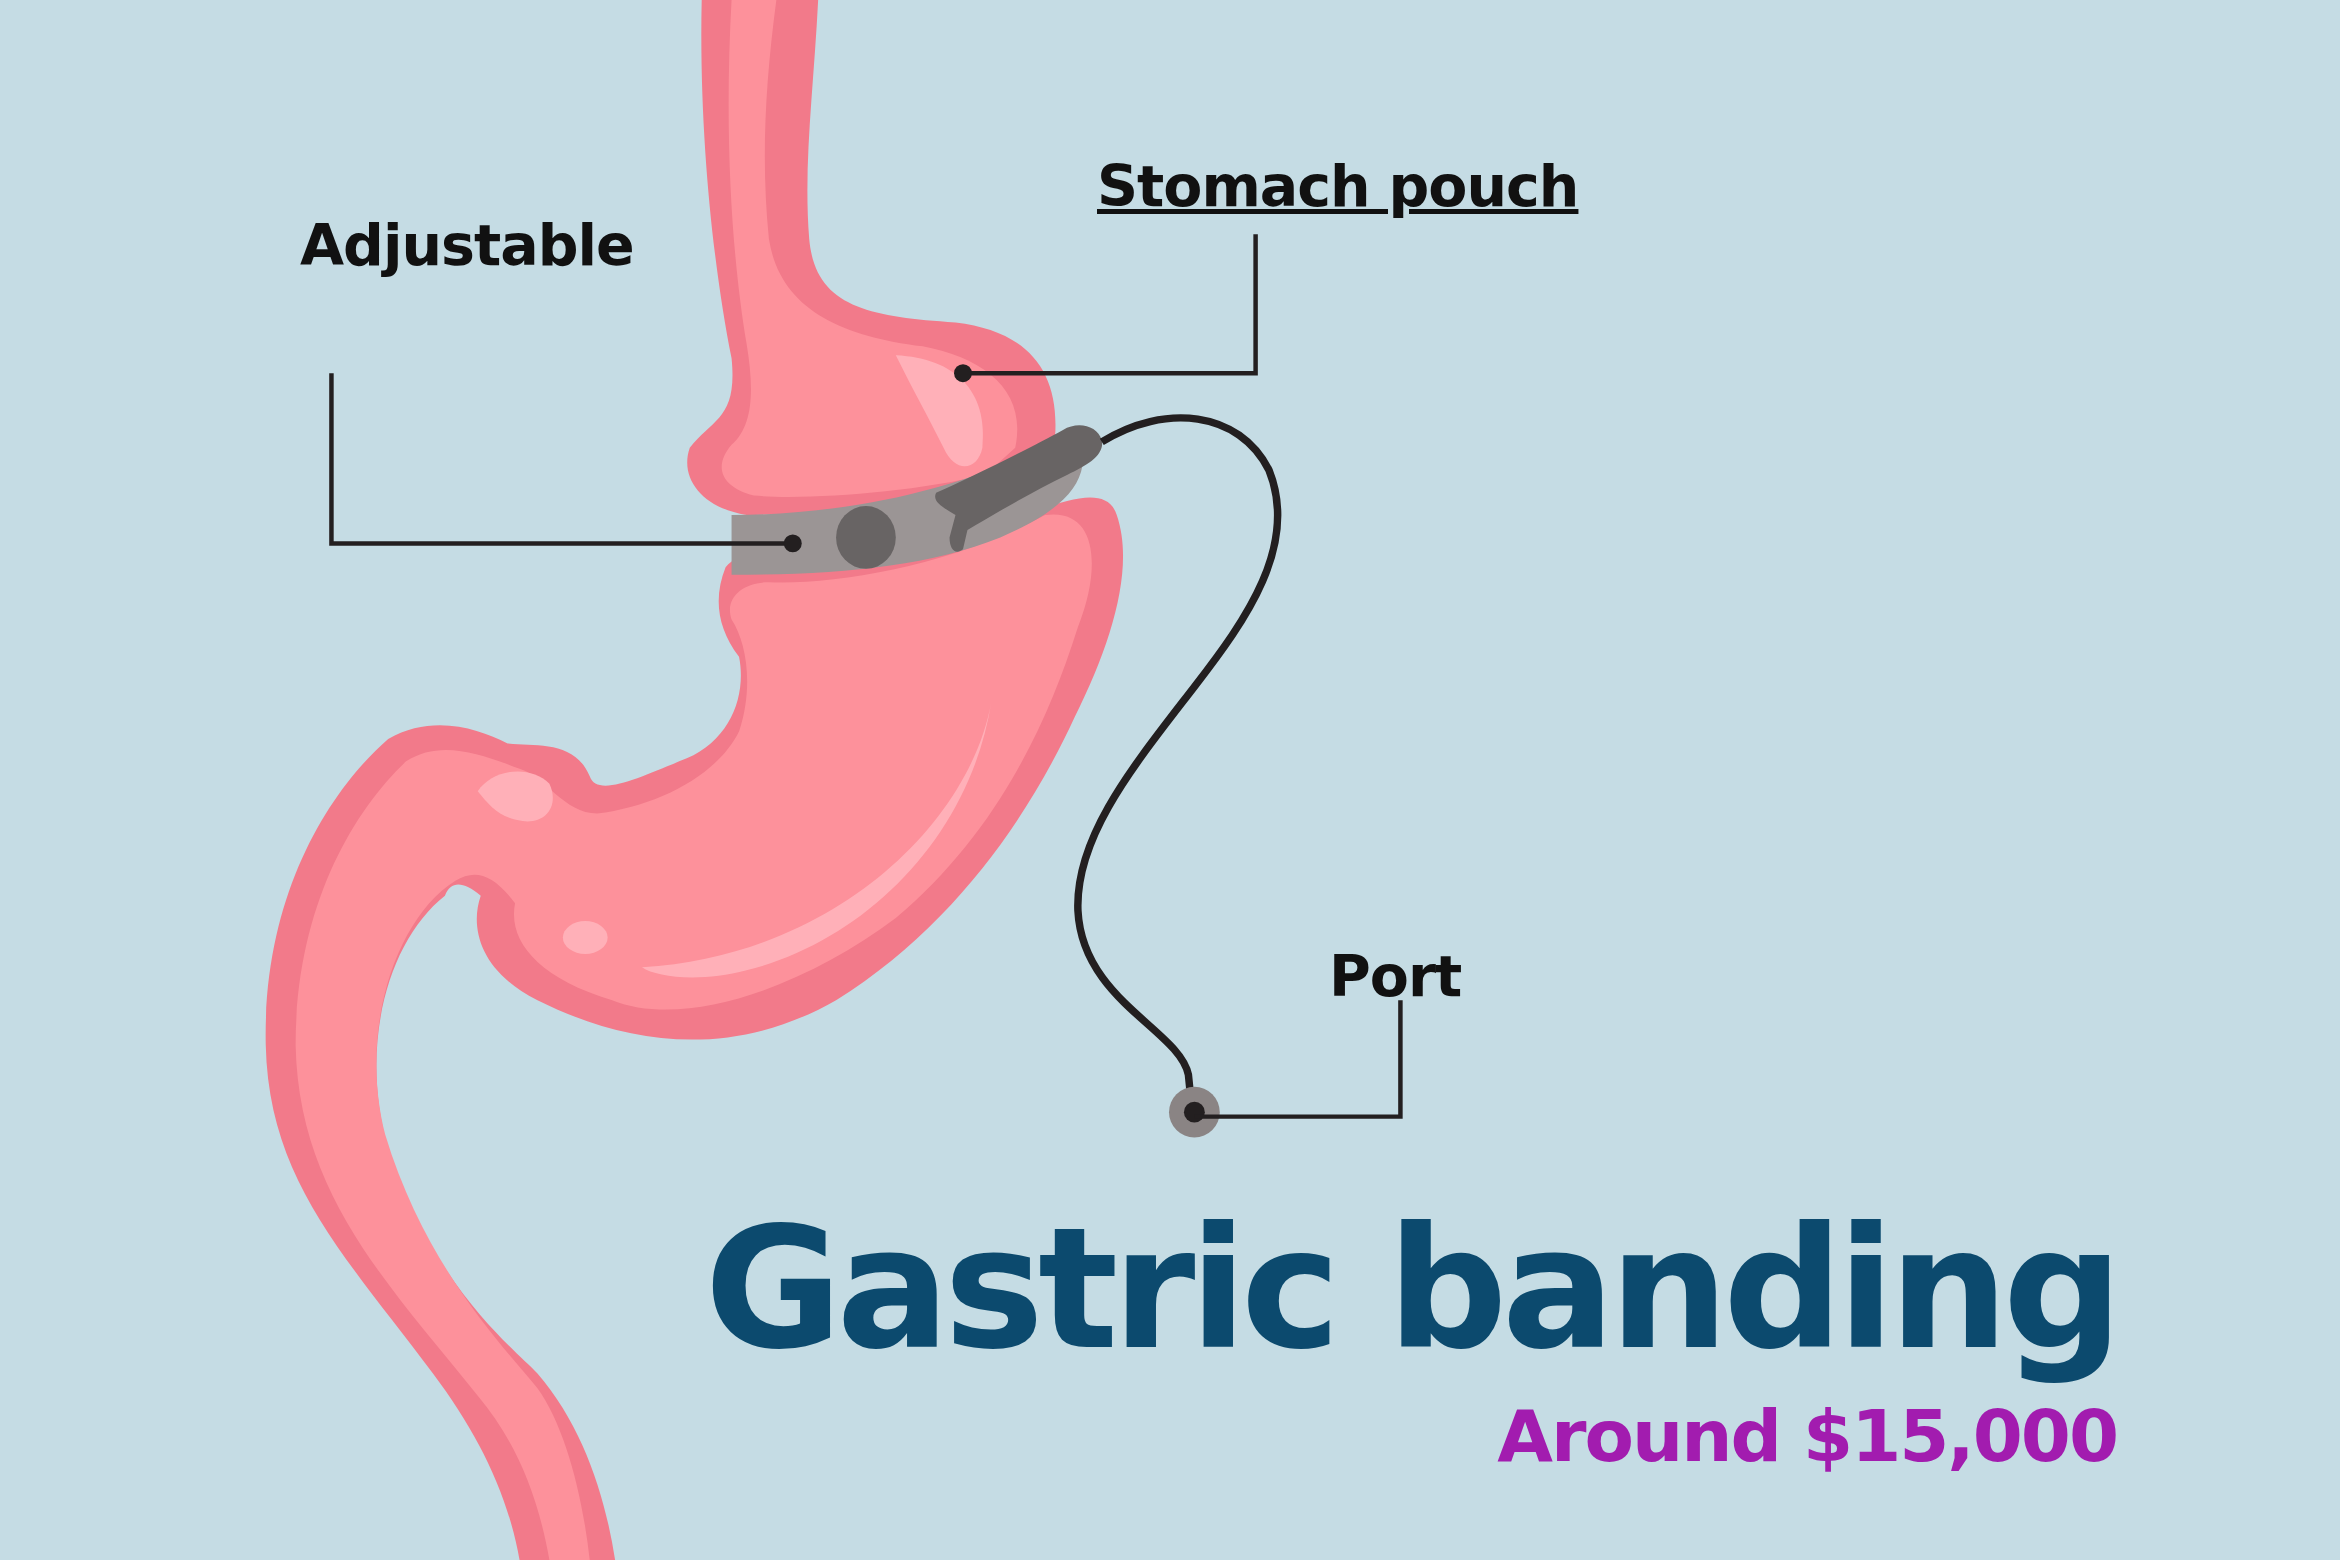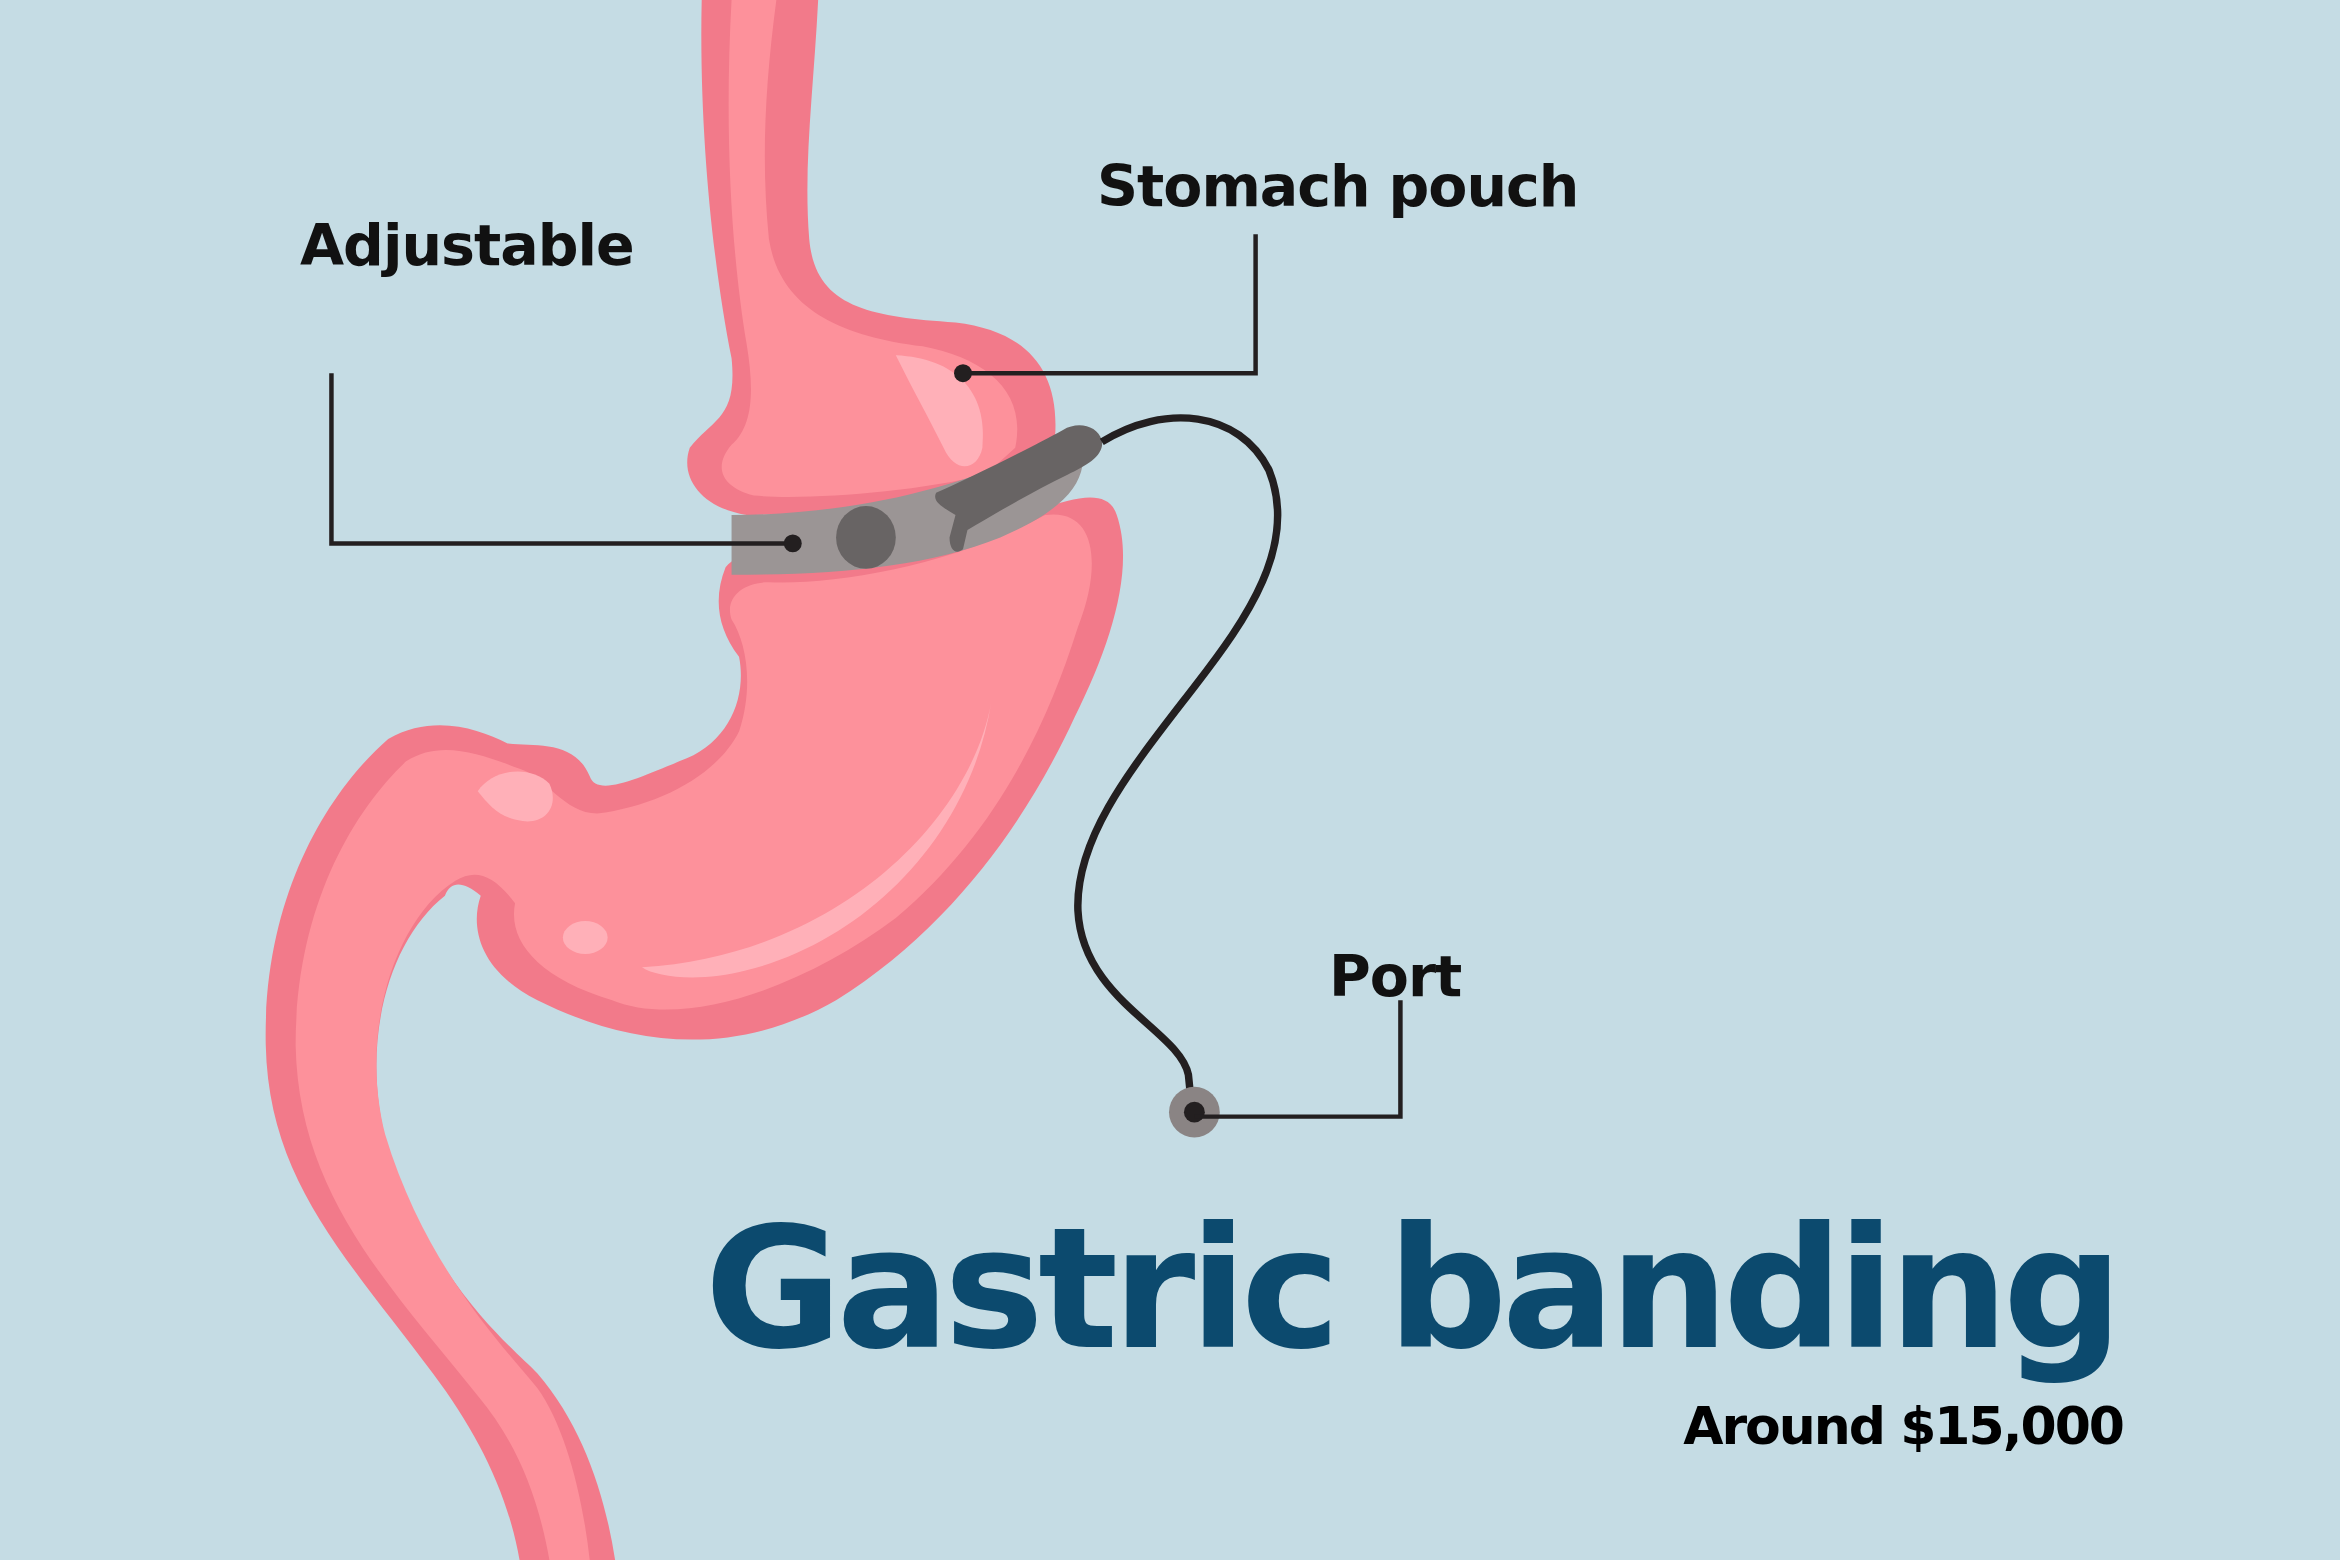--- a/index.html
+++ b/index.html
@@ -1,23 +1,23 @@
 <!DOCTYPE html>
 <html><head>
 <meta charset="utf-8">
 <style>
   html, body { margin:0; padding:0; }
   body { width:2341px; height:1560px; background:#c5dce4; position:relative; overflow:hidden; font-family:"DejaVu Sans","Liberation Sans",sans-serif; }
   #art { position:absolute; left:0; top:0; width:2341px; height:1560px; }
   .label { position:absolute; color:#111; font-weight:bold; letter-spacing:-1px; line-height:1; white-space:nowrap; }
   #lbl-band { left:300px; top:208px; font-size:57px; line-height:75px; }
-  #lbl-pouch { left:1097px; top:158px; font-size:57px; }
+  #lbl-pouch { left:1097px; top:158px; font-size:57px;text-decoration:underline; }
   #lbl-port { left:1329px; top:928px; font-size:57px;margin-top:20px; }
   #title { right:224px; top:1205px; font-size:168px; letter-spacing:-5.9px; color:#0c4a6e; }
-  #subtitle { right:218px; top:1400px; font-size:52px; letter-spacing:-2px; color:#000000; }
+  #subtitle { right:224px; top:1400px; font-size:72px; letter-spacing:-2px; color:#a21caf; }
 </style>
 </head>
 <body>
 
 <svg id="art" viewBox="0 0 1568 1045" preserveAspectRatio="none" xmlns="http://www.w3.org/2000/svg">
 
   <g>
     <path fill="#f27a8a" d="M470,0 L548,0 C545,60 538,110 542,160 C546,205 580,212 640,216 C690,222 712,250 706,300 L690,320 C660,330 560,345 500,345 C470,340 455,320 462,300 C478,280 494,280 490,240 C478,180 468,90 470,0 Z"></path>
     <path fill="#fd919b" d="M490,0 L520,0 C512,60 510,110 515,160 C522,205 560,225 618,232 C660,240 688,262 680,300 L660,318 C610,330 540,335 505,332 C482,326 478,312 490,298 C505,285 505,260 500,230 C490,170 485,90 490,0 Z"></path>
     <path fill="#ffb0b8" d="M600,238 C640,240 662,262 658,300 C655,315 640,318 632,300 C622,280 612,262 600,238 Z"></path>

